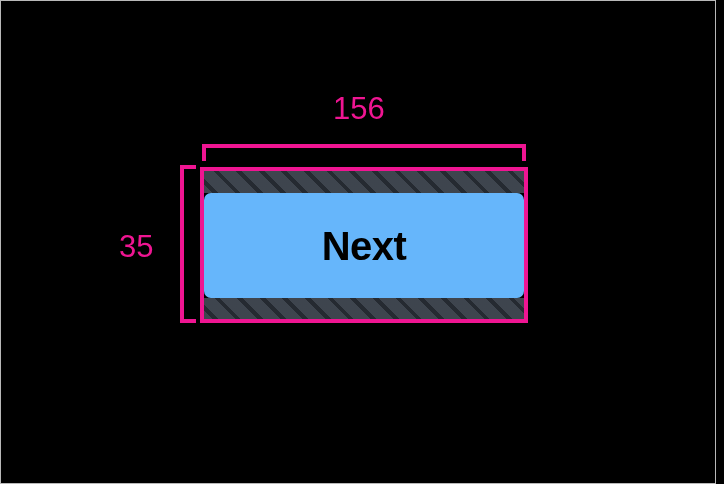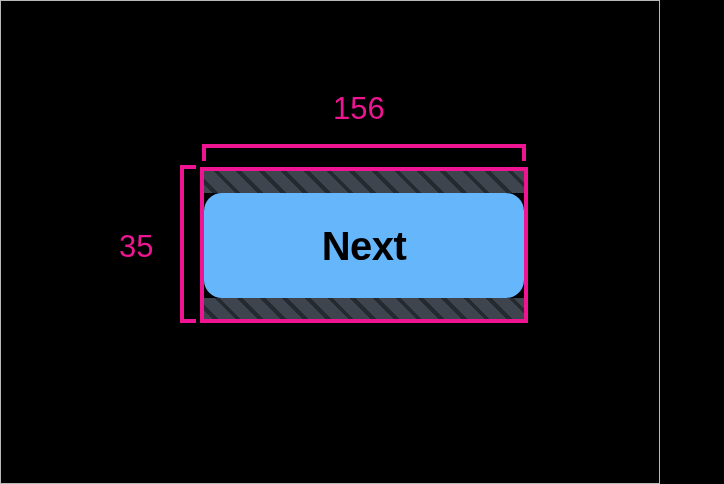--- a/index.html
+++ b/index.html
@@ -11,21 +11,21 @@
   body {
     width: 724px;
     height: 484px;
     overflow: hidden;
     font-family: "Liberation Sans", sans-serif;
   }
 
   
   #inspector-canvas {
     position: relative;
-    width: 660px;
+    width: 716px;
     height: 484px;
     background: #000000;
     box-sizing: border-box;
     border: 1px solid #b9b9b9;
   }
 
   
   #element-box {
     position: absolute;
     left: 199px;
@@ -57,21 +57,21 @@
   #padding-band-bottom { bottom: 0; height: 21px; }
 
   
   #next-button {
     position: absolute;
     left: 0px;
     top: 22px;
     right: 0px;
     bottom: 21px;
     background: #66b6fb;
-    border-radius: 18px;
+    border-radius: 7px;
     display: flex;
     align-items: center;
     justify-content: center;
     border: none;
     padding: 0;
     cursor: pointer;
   }
   #next-button-label {
     color: #000000;
     font-family: "Liberation Sans", sans-serif;

